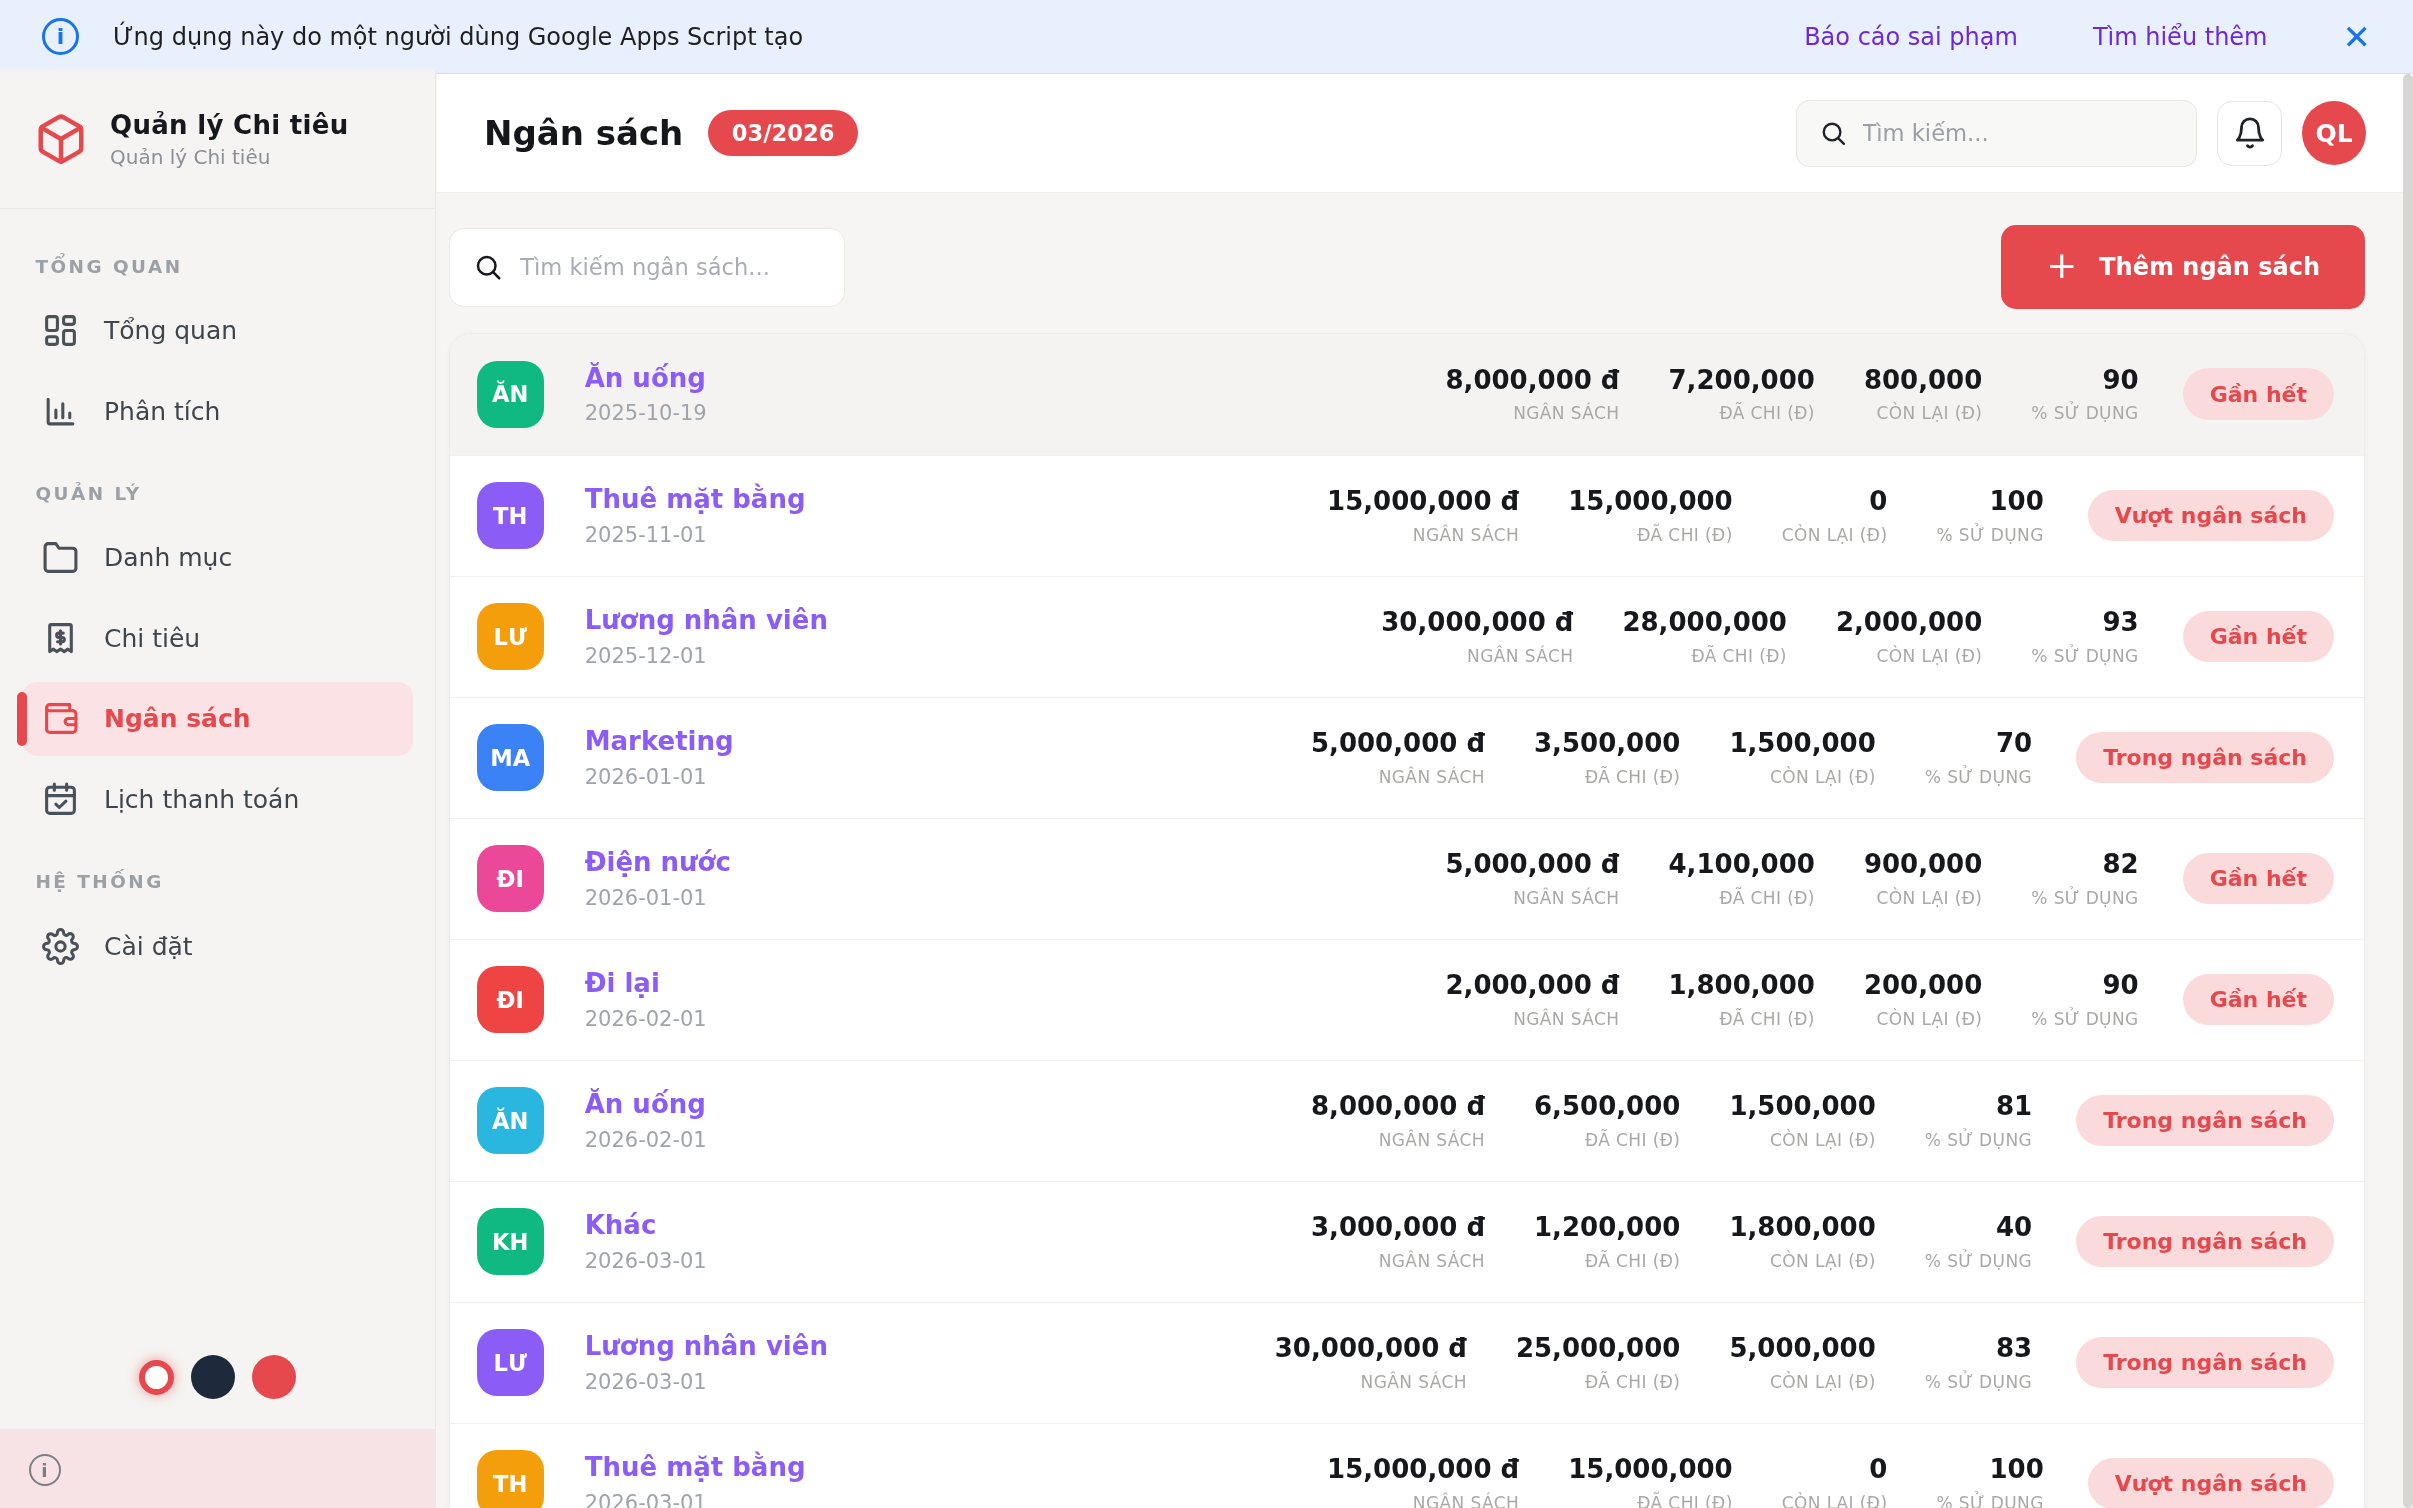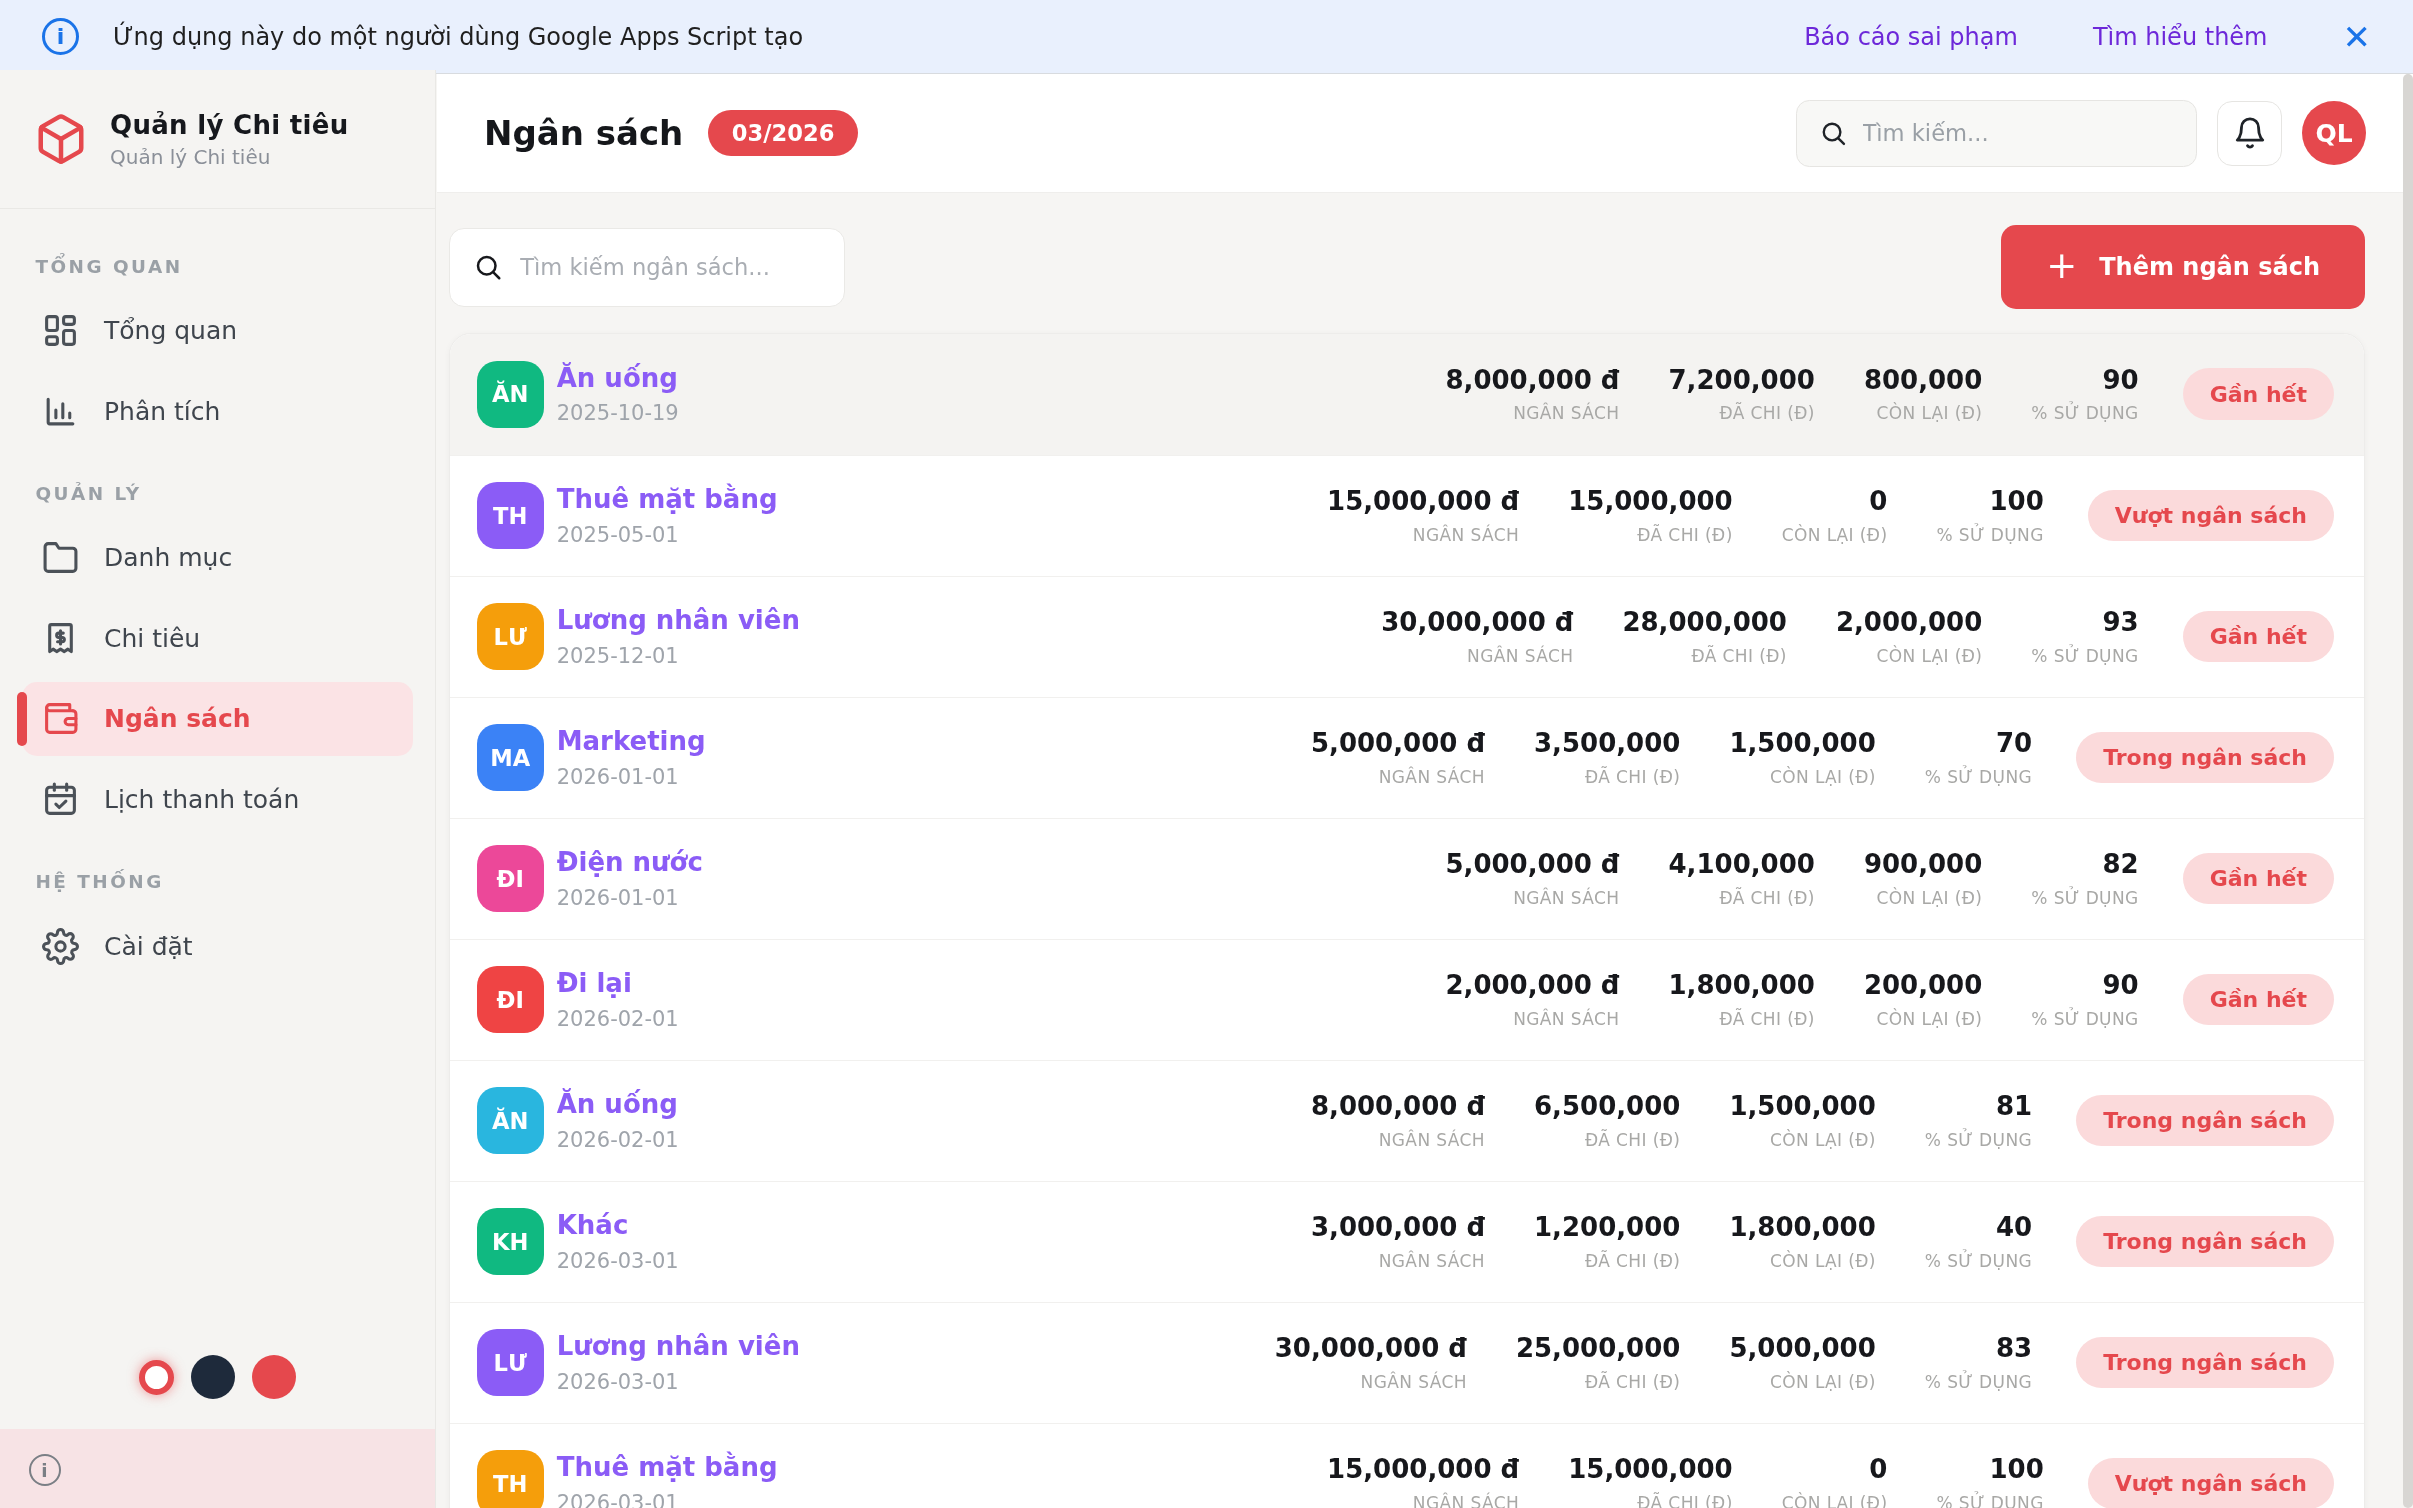--- a/index.html
+++ b/index.html
@@ -141,21 +141,21 @@
   .row {
     display:flex; align-items:center; height:121px;
     padding:0 30px 0 27px; border-top:1.7px solid #F1F0EE; cursor:pointer; background:#fff;
   }
   .row:first-child { border-top:none; }
   .row.hl { background:#F4F3F1; }
   .cat-icon {
     width:67px; height:67px; border-radius:20px; color:#fff; flex:none;
     font-size:22.6px; font-weight:bold; display:flex; align-items:center; justify-content:center;
   }
-  .row-id { display:flex; align-items:center; gap:13px; flex:1; min-width:0; }
+  .row-id { display:flex; align-items:center; gap:41px; flex:1; min-width:0; }
   .row-name { font-size:26px; font-weight:bold; color:#8b5cf6; }
   .row-date { font-size:21px; color:#9FA4AB; margin-top:8.4px; }
   .cell { text-align:right; margin-left:49px; flex:none; white-space:nowrap; }
   .cell:first-of-type { margin-left:auto; }
   .cell .val { font-size:26px; font-weight:bold; color:#17181C; }
   .cell .lbl { font-size:17px; color:#A8A8A6; margin-top:8.4px; letter-spacing:0.4px; }
   .badge-cell { margin-left:44px; flex:none; }
   .status-badge {
     display:inline-block; background:#FBDADB; color:#E5484D;
     font-size:22px; font-weight:bold; padding:13.4px 27px; border-radius:837px;
@@ -340,21 +340,21 @@
     <div class="badge-cell">
       <span class="status-badge">Gần hết</span>
     </div>
   </div>
 
   <div class="row">
     <div class="row-id">
       <div class="cat-icon" style="background: rgb(139, 92, 246);">TH</div>
       <div>
         <div class="row-name">Thuê mặt bằng</div>
-        <div class="row-date">2025-05-01</div>
+        <div class="row-date">2025-11-01</div>
       </div>
     </div>
     <div class="cell">
       <div class="val">15,000,000 đ</div>
       <div class="lbl">NGÂN SÁCH</div>
     </div>
     <div class="cell">
       <div class="val">15,000,000</div>
       <div class="lbl">ĐÃ CHI (Đ)</div>
     </div>

